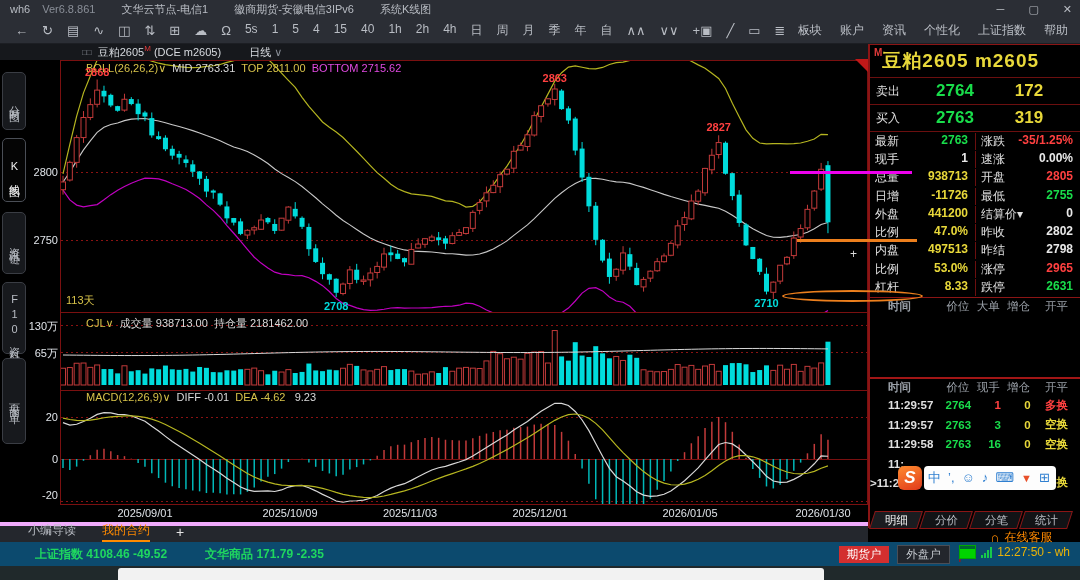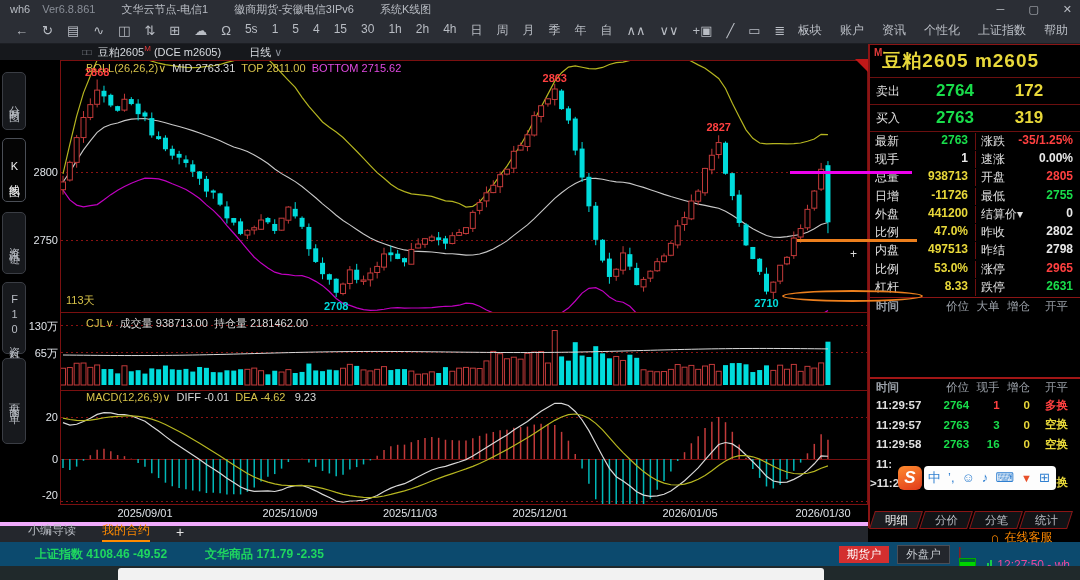--- a/index.html
+++ b/index.html
@@ -48,21 +48,21 @@
   .bas .qty{color:#e8d83a;font-size:17px;font-weight:bold;width:70px;text-align:center;}
   #qgrid{border-bottom:1px solid #8b1515;}
   .qrow{height:18.3px;display:flex;align-items:center;font-size:12px;}
   .qrow .c{display:flex;width:105px;box-sizing:border-box;}
   .qrow .c.rt{border-left:1px solid #6b0f0f;width:105px;}
   .qrow .lab{color:#e0e0e0;padding-left:5px;width:46px;white-space:nowrap;}
   .qrow .val{flex:1;text-align:right;padding-right:7px;font-weight:bold;white-space:nowrap;}
   .v-yellow{color:#e8d83a;} .v-green{color:#19dd4b;} .v-red{color:#ff4040;} .v-white{color:#e8e8e8;}
   .tkhead{display:flex;color:#9aa0a8;font-size:11.5px;height:17px;align-items:center;}
   .tkrow{display:flex;color:#e0e0e0;font-size:11.5px;height:19.4px;align-items:center;font-weight:bold;}
-  .tc-t{width:62px;padding-left:6px;box-sizing:border-box;font-weight:bold;}
+  .tc-t{width:62px;padding-left:18px;box-sizing:border-box;font-weight:bold;}
   .tc-p{width:42px;text-align:right;}
   .tc-q{width:32px;text-align:right;}
   .tc-z{width:32px;text-align:right;}
   .tc-d{width:40px;text-align:right;padding-right:12px;}
   #ticktable2{border-top:2px solid #a11616;}
   #rtabs{left:872px;top:511px;display:flex;gap:2px;}
   #rtabs .rtab{width:46px;height:16px;line-height:16px;text-align:center;font-size:11.5px;color:#b9bdc4;
                background:#121316;border:1px solid #8b1515;transform:skewX(-18deg);}
   #rtabs .rtab span{display:inline-block;transform:skewX(18deg);}
   #rtabs .rtab.active{color:#f5f5f5;background:#1b1c20;}
@@ -73,21 +73,21 @@
   #bar1 .btab{font-size:12px;color:#b9bdc4;padding-bottom:3px;}
   #bar1 .btab.active{color:#ff8a00;border-bottom:2px solid #ff8a00;padding-bottom:1px;}
   #bar1 .plus{color:#e5e5e5;font-size:14px;padding-bottom:2px;}
   #service{left:990px;top:529px;color:#ff8a00;font-size:12px;display:flex;gap:5px;align-items:center;z-index:7;}
   #indexbar{left:0;top:542px;width:1080px;height:24px;background:#0c4a6e;display:flex;align-items:center;
             font-size:12px;color:#1fd75f;padding-left:35px;box-sizing:border-box;gap:10px;}
   #indexbar b{font-weight:bold;}
   #acctbtns{position:absolute;right:118px;top:546px;display:flex;gap:8px;align-items:center;height:16px;}
   .accred{background:#d32f2f;color:#fff;font-size:11.5px;padding:1px 8px;}
   .accdark{background:#23262c;color:#c5c9cf;font-size:11.5px;padding:1px 8px;border:1px solid #4a4e56;}
-  #clockgrp{position:absolute;right:10px;top:558px;display:flex;gap:5px;align-items:center;color:#ec4899;font-size:12px;}
+  #clockgrp{position:absolute;right:10px;top:545px;display:flex;gap:5px;align-items:center;color:#eab308;font-size:12px;}
   .sigbars{display:flex;align-items:flex-end;gap:1px;height:11px;}
   .sigbars i{display:block;width:2px;background:#17c94a;}
   #bottomstrip{left:0;top:566px;width:1080px;height:14px;background:#20292b;}
   #bottomstrip .whitewin{position:absolute;left:118px;top:2px;width:706px;height:12px;background:#f2f2f2;border-radius:3px 3px 0 0;}
 
   
   #ime{left:898px;top:466px;z-index:10;display:flex;align-items:center;}
   #ime .panel{background:#fdfdfd;border-radius:4px;box-shadow:0 1px 4px rgba(0,0,0,.6);height:24px;
               display:flex;align-items:center;padding:0 6px 0 4px;gap:7px;}
   #ime .slogo{width:24px;height:24px;border-radius:6px;margin-right:2px;
@@ -127,21 +127,21 @@
         <span class="tbi">⊞</span>
         <span class="tbi">☁</span>
         <span class="tbi">Ω</span>
       </span>
     <span id="tb-periods" style="display:flex;">
         <span class="per">5s</span>
         <span class="per">1</span>
         <span class="per">5</span>
         <span class="per">4</span>
         <span class="per">15</span>
-        <span class="per">30</span>
+        <span class="per">40</span>
         <span class="per">1h</span>
         <span class="per">2h</span>
         <span class="per">4h</span>
         <span class="per">日</span>
         <span class="per">周</span>
         <span class="per">月</span>
         <span class="per">季</span>
         <span class="per">年</span>
         <span class="per">自</span>
       </span>

